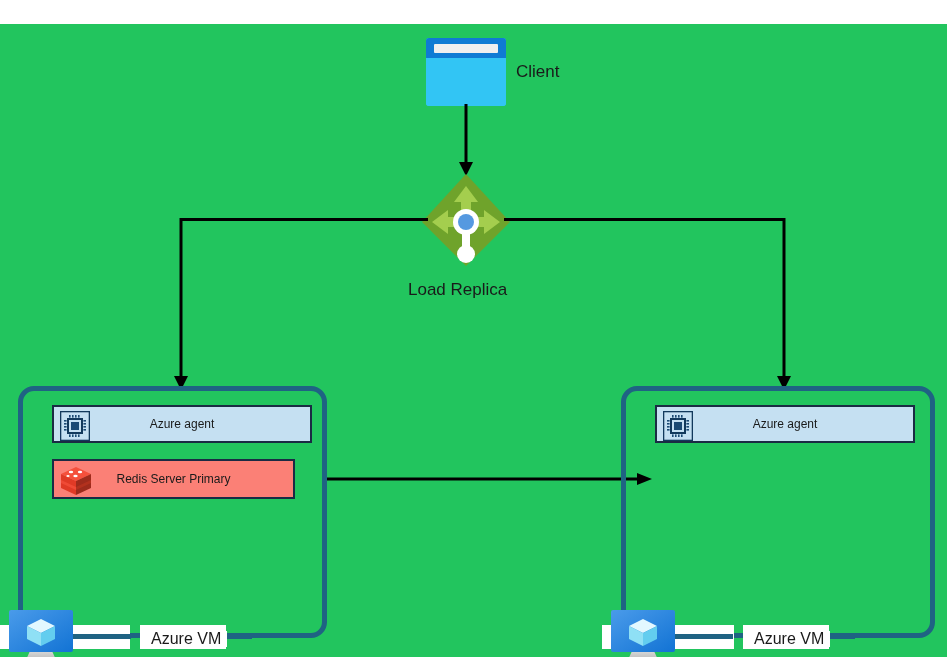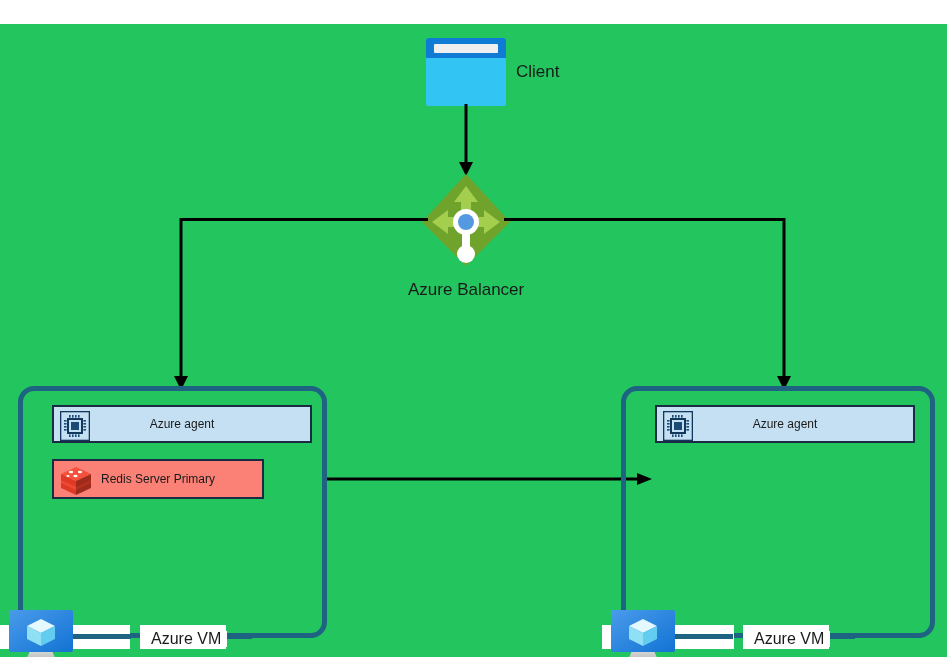--- a/index.html
+++ b/index.html
@@ -137,21 +137,21 @@
 
     <polygon points="12,50 28,38 28,45 44,45 44,55 28,55 28,62" fill="#A4CE4E"></polygon>
 
     <polygon points="80,50 64,38 64,45 48,45 48,55 64,55 64,62" fill="#A4CE4E"></polygon>
 
     <circle cx="46" cy="50" r="13" fill="#ffffff"></circle>
     <rect x="42" y="58" width="8" height="20" fill="#ffffff"></rect>
     <circle cx="46" cy="82" r="9" fill="#ffffff"></circle>
     <circle cx="46" cy="50" r="8" fill="#5599E0"></circle>
   </svg>
-  <div class="label label-lb">Azure Balancer</div>
+  <div class="label label-lb">Load Replica</div>
 
   <div class="ln-black abs" style="left:181px; top:194px; width:247px; height:3px;"></div>
   <svg class="abs" style="left:170px; top:194px; width:24px; height:176px;">
     <line x1="11" y1="0" x2="11" y2="160" stroke="#000" stroke-width="3"></line>
     <polygon points="4,158 18,158 11,172" fill="#000"></polygon>
   </svg>
 
   <div class="ln-black abs" style="left:504px; top:194px; width:281px; height:3px;"></div>
   <svg class="abs" style="left:773px; top:194px; width:24px; height:176px;">
     <line x1="11" y1="0" x2="11" y2="160" stroke="#000" stroke-width="3"></line>
@@ -180,21 +180,21 @@
           <rect x="4" y="18" width="2.6" height="1.6"></rect>
         <rect x="23.4" y="9" width="2.6" height="1.6"></rect>
           <rect x="23.4" y="12" width="2.6" height="1.6"></rect>
         <rect x="23.4" y="15" width="2.6" height="1.6"></rect>
           <rect x="23.4" y="18" width="2.6" height="1.6"></rect>
       </g>
     </svg>
     <span class="inner-text">Azure agent</span>
   </div>
 
-  <div class="inner-box redis-box" style="left:52px; top:435px; width:212px; height:40px;">
+  <div class="inner-box redis-box" style="left:52px; top:435px; width:243px; height:40px;">
     <svg class="redis-icon" viewBox="0 0 34 34">
       <polygon points="17,3 32,10 17,17 2,10" fill="#F4503C"></polygon>
       <polygon points="2,10 17,17 17,31 2,24" fill="#E03A26"></polygon>
       <polygon points="17,17 32,10 32,24 17,31" fill="#9E2B1C"></polygon>
       <polygon points="2,16 17,23 17,26 2,19" fill="#F4503C" opacity="0.75"></polygon>
       <polygon points="17,23 32,16 32,19 17,26" fill="#B8331F" opacity="0.8"></polygon>
       <g fill="#ffffff">
         <ellipse cx="12" cy="8" rx="2.2" ry="1.3"></ellipse>
         <ellipse cx="21" cy="8" rx="2.2" ry="1.3"></ellipse>
         <ellipse cx="16.5" cy="12" rx="2.2" ry="1.3"></ellipse>

